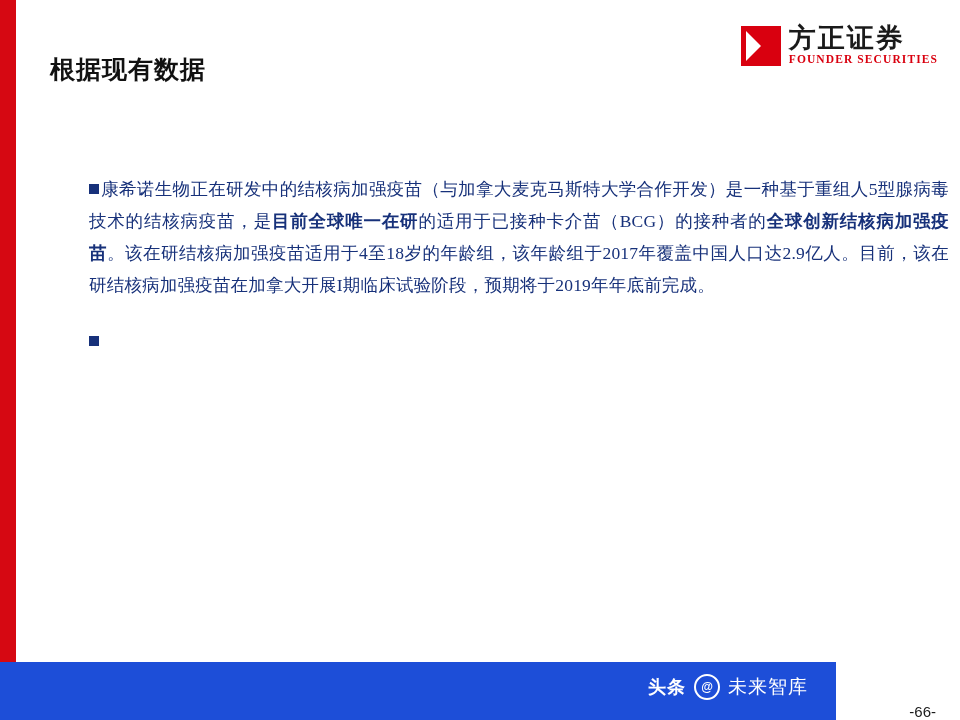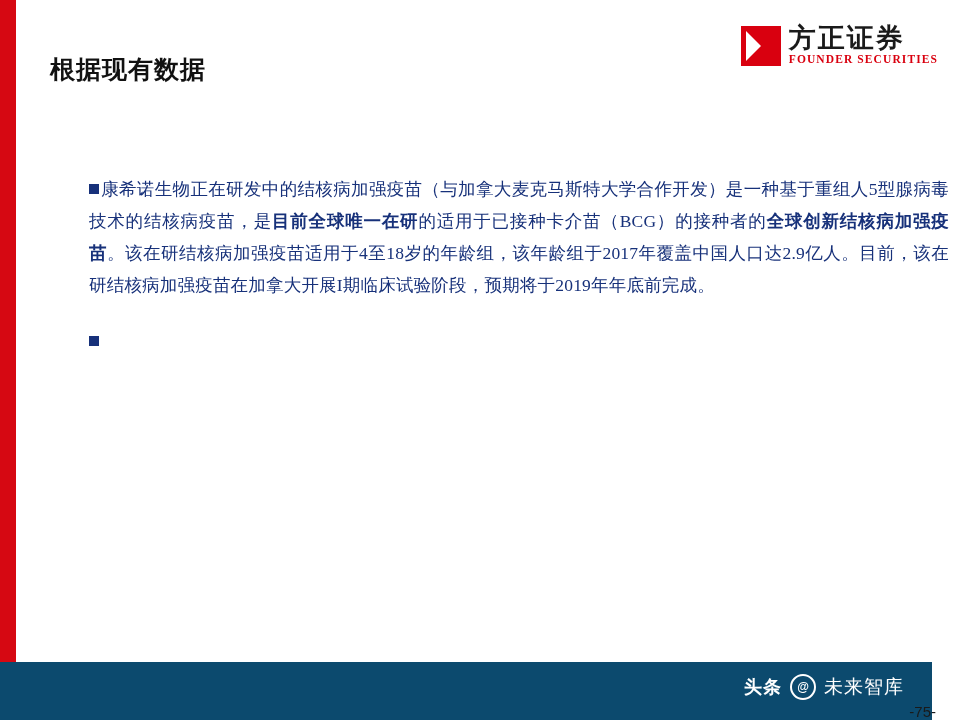--- a/index.html
+++ b/index.html
@@ -26,23 +26,23 @@
     top: 0;
     width: 16px;
     height: 720px;
     background: #d60812;
   }
   
   .bottom-bar {
     position: absolute;
     left: 0;
     bottom: 0;
-    width: 932px;
+    width: 836px;
     height: 58px;
-    background: #0c4a6e;
+    background: #1d4ed8;
   }
   
   .logo {
     position: absolute;
     right: 22px;
     top: 24px;
     display: flex;
     align-items: center;
     gap: 8px;
   }
@@ -199,15 +199,15 @@
   </div>
 
   <div class="bottom-bar">
     <div class="watermark">
       <span class="wm-logo">头条</span>
       <span class="wm-circle">@</span>
       <span class="wm-name">未来智库</span>
     </div>
   </div>
 
-  <div class="page-num">-75-</div>
+  <div class="page-num">-66-</div>
 
 </div>
 
 </body></html>

